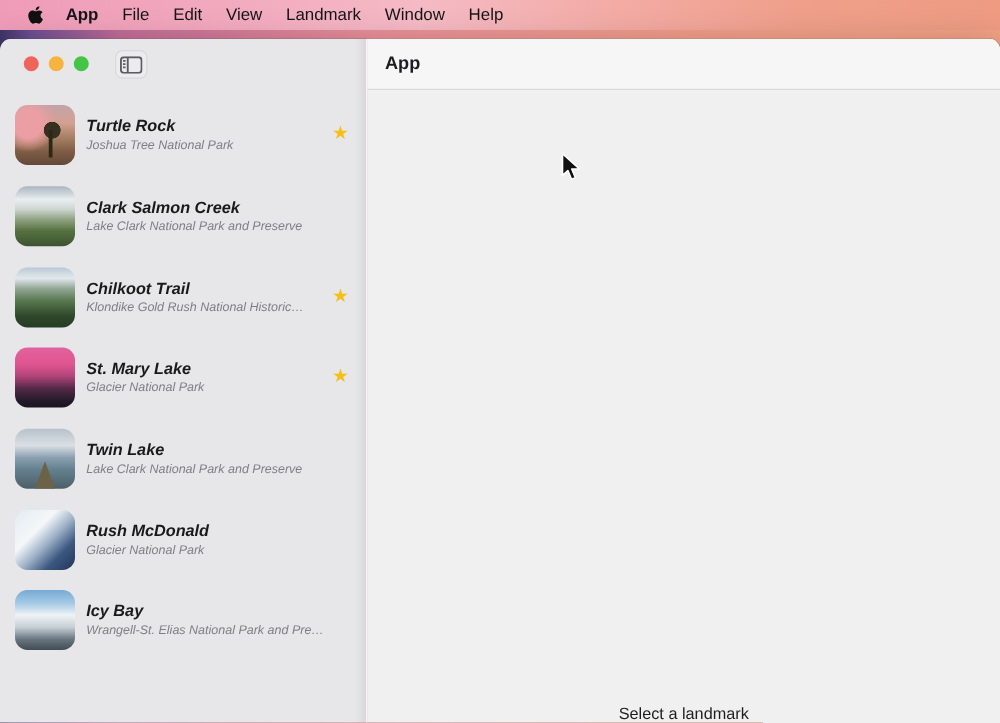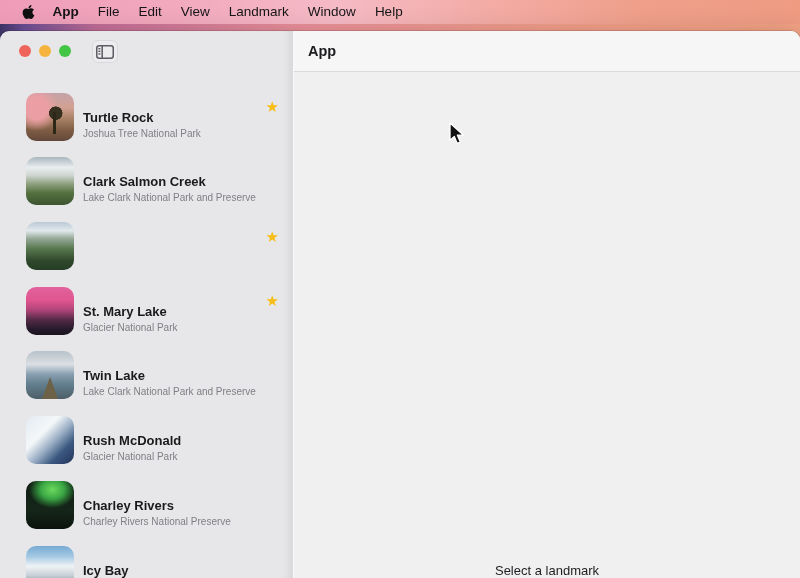--- a/index.html
+++ b/index.html
@@ -55,23 +55,24 @@
     border: 1px solid #d9d8db; border-radius: 6px;
     background: #ecebee;
     display: flex; align-items: center; justify-content: center;
     cursor: default;
   }
   .sidebar-toggle svg { display: block; }
 
   .landmark-list { flex: 1; overflow: hidden; padding-top: 4px; }
   .landmark-row {
     height: 64.7px;
-    display: flex; align-items: flex-end;
+    display: flex; align-items: center;
     position: relative;
-    padding-left: 26px;
+    padding-left: 12px;
+    font-style: italic;
   }
   .thumb {
     width: 48px; height: 48px; border-radius: 10px; flex: none;
     margin-right: 9px;
     position: relative; overflow: hidden;
   }
   .row-text { width: 196px; overflow: hidden; }
   .row-title {
     font-size: 13px; font-weight: 700; color: #1a1a1c;
     line-height: 17px; white-space: nowrap; overflow: hidden; text-overflow: ellipsis;
@@ -183,20 +184,24 @@
         <div class="landmark-row">
           <div class="thumb thumb-silver-salmon-creek"></div>
           <div class="row-text">
             <div class="row-title">Clark Salmon Creek</div>
             <div class="row-sub">Lake Clark National Park and Preserve</div>
           </div>
 
         </div>
         <div class="landmark-row fav">
           <div class="thumb thumb-chilkoot-trail"></div>
+          <div class="row-text">
+            <div class="row-title">Chilkoot Trail</div>
+            <div class="row-sub">Klondike Gold Rush National Historic…</div>
+          </div>
           <span class="row-star" style="color: rgb(247, 190, 22);">★</span>
         </div>
         <div class="landmark-row fav">
           <div class="thumb thumb-st-mary-lake"></div>
           <div class="row-text">
             <div class="row-title">St. Mary Lake</div>
             <div class="row-sub">Glacier National Park</div>
           </div>
           <span class="row-star" style="color: rgb(247, 190, 22);">★</span>
         </div>
@@ -206,28 +211,20 @@
             <div class="row-title">Twin Lake</div>
             <div class="row-sub">Lake Clark National Park and Preserve</div>
           </div>
 
         </div>
         <div class="landmark-row">
           <div class="thumb thumb-lake-mcdonald"></div>
           <div class="row-text">
             <div class="row-title">Rush McDonald</div>
             <div class="row-sub">Glacier National Park</div>
-          </div>
-
-        </div>
-        <div class="landmark-row">
-          <div class="thumb thumb-charley-rivers"></div>
-          <div class="row-text">
-            <div class="row-title">Charley Rivers</div>
-            <div class="row-sub">Charley Rivers National Preserve</div>
           </div>
 
         </div>
         <div class="landmark-row">
           <div class="thumb thumb-icy-bay"></div>
           <div class="row-text">
             <div class="row-title">Icy Bay</div>
             <div class="row-sub">Wrangell-St. Elias National Park and Pre…</div>
           </div>
 

